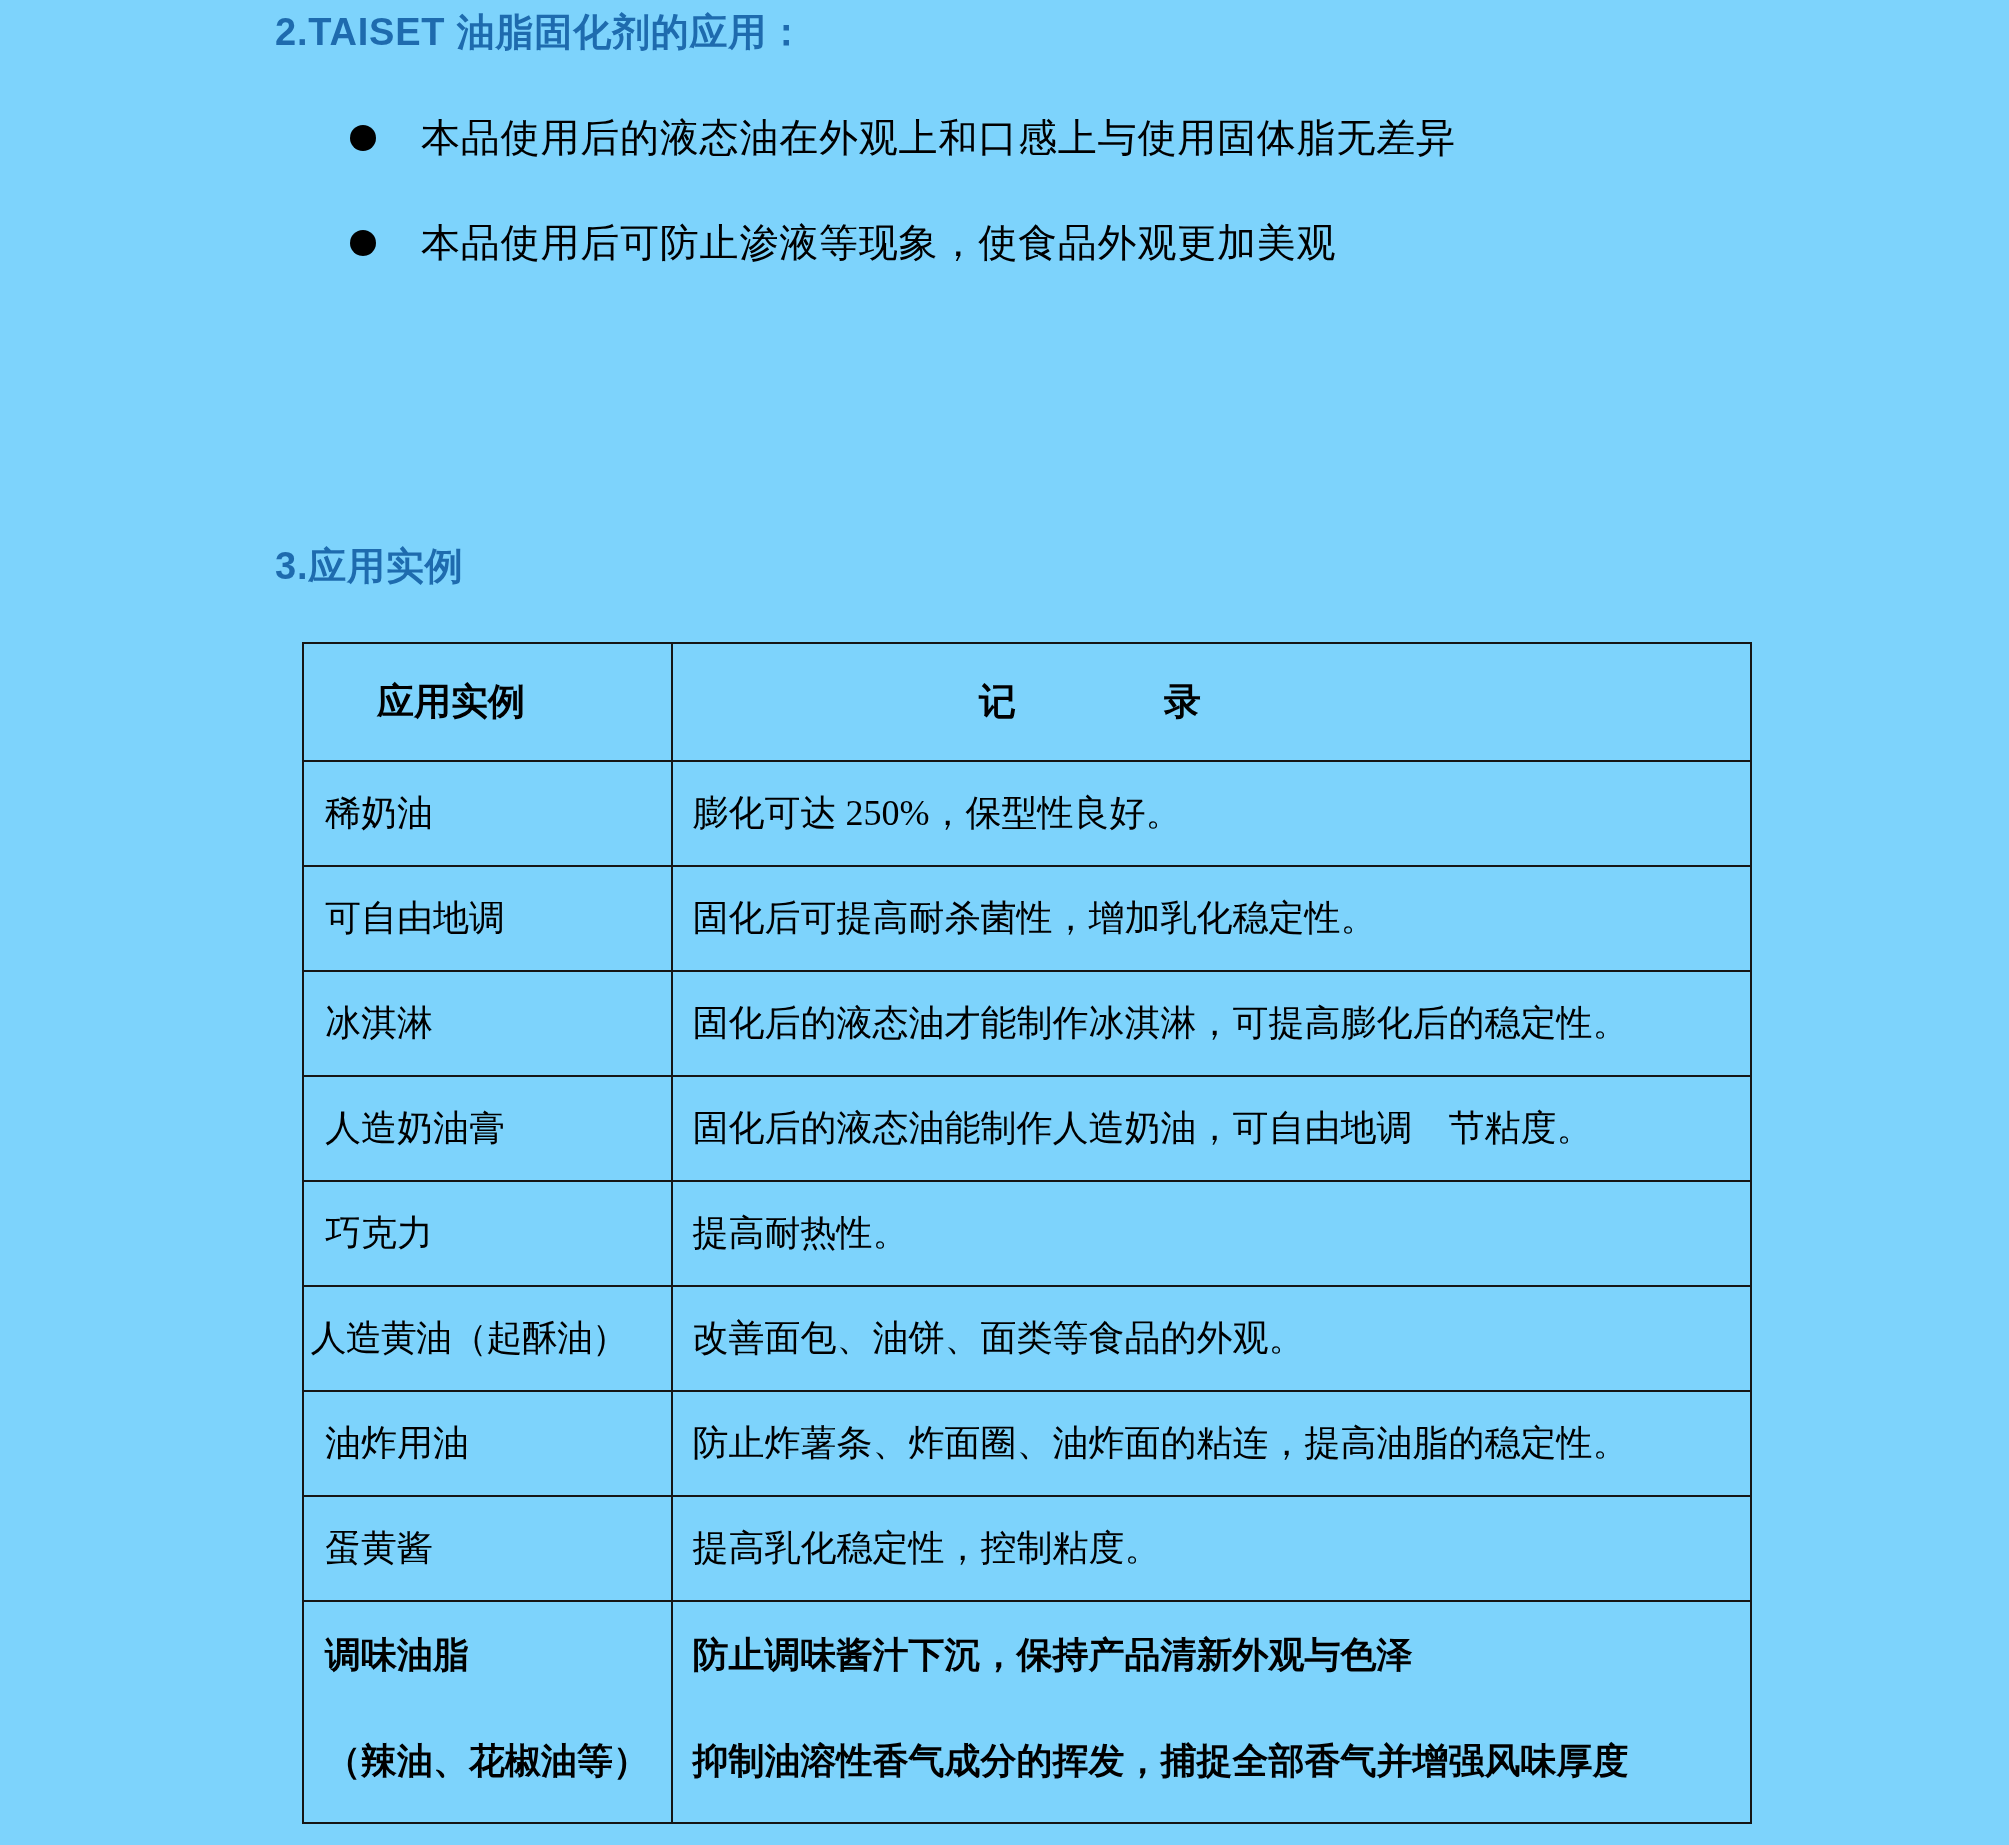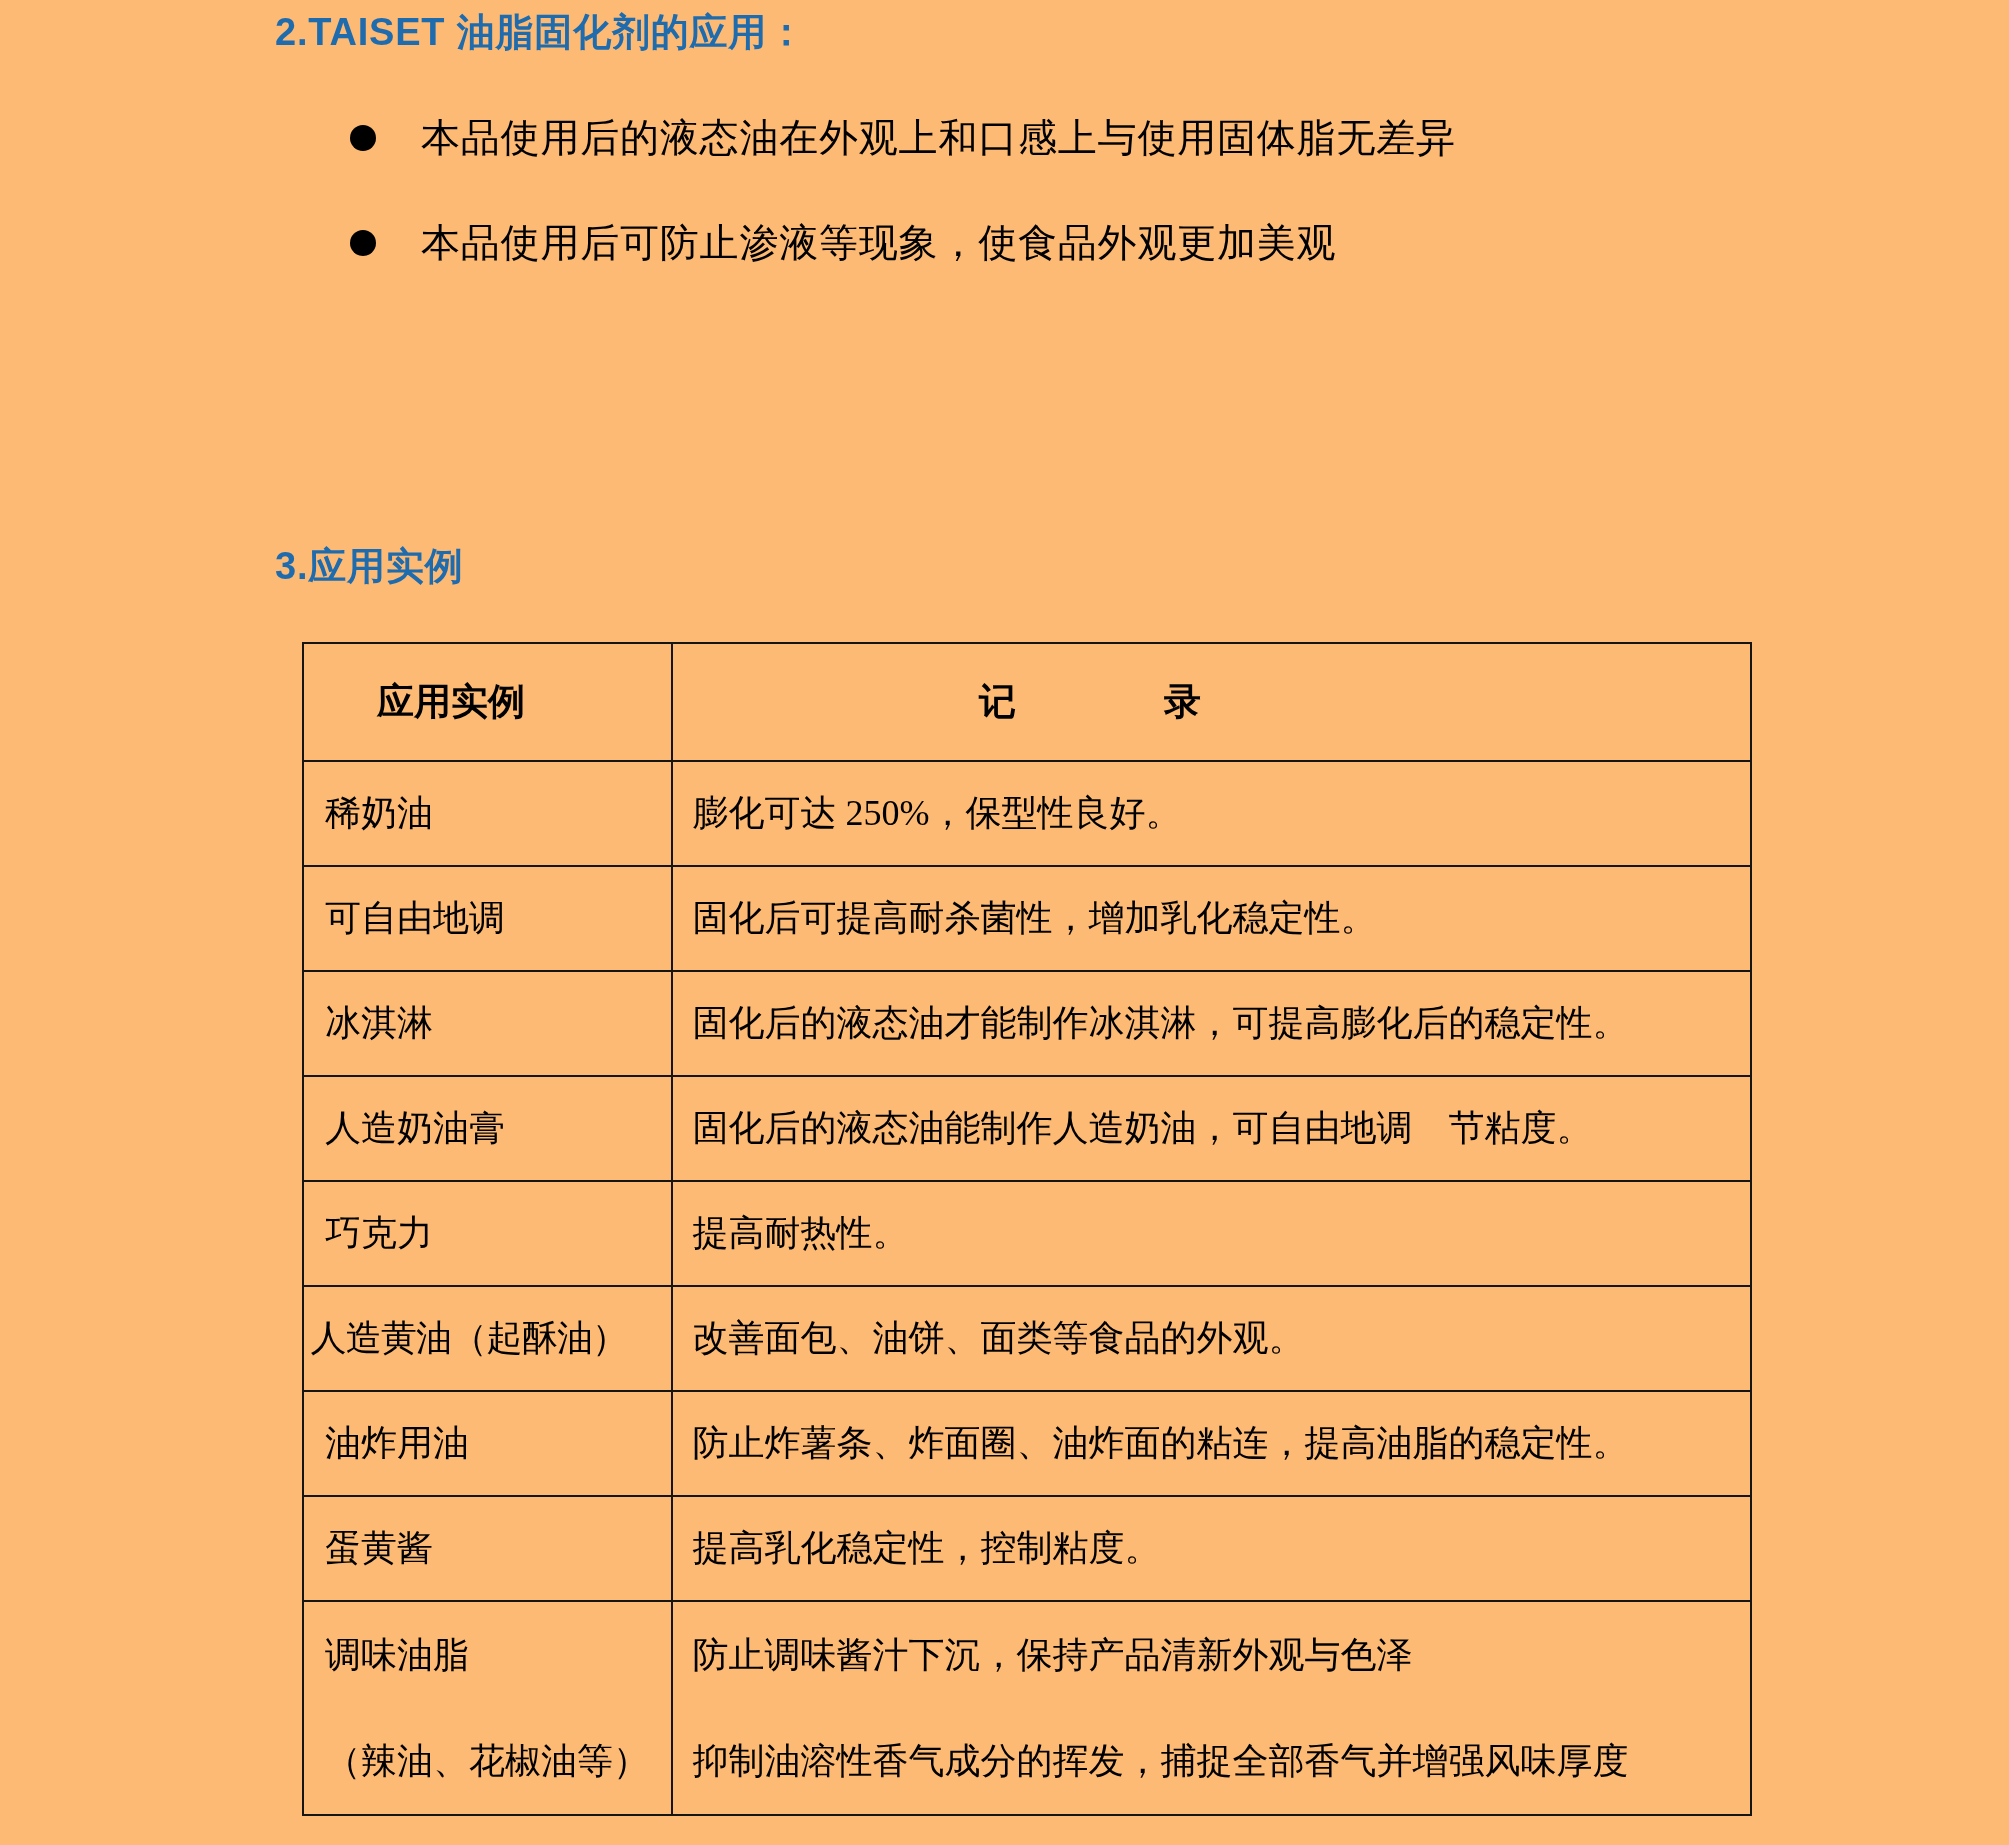--- a/index.html
+++ b/index.html
@@ -4,21 +4,21 @@
 <style>
   * { margin:0; padding:0; box-sizing:border-box; }
   html,body { background:#ffffff; }
   body {
     width:2009px; height:1846px;
     font-family:"Liberation Serif","DejaVu Serif",serif;
     color:#000000;
     position:relative;
     overflow:hidden;
   }
-  .doc { position:absolute; inset:0; background:#fdba74; }
+  .doc { position:absolute; inset:0; background:#7dd3fc; }
 
   
   .heading {
     position:absolute;
     font-family:"Liberation Sans","DejaVu Sans",sans-serif;
     font-weight:bold;
     color:#1E6BAE;
     font-size:38px;
     letter-spacing:0.8px;
     white-space:nowrap;
@@ -55,21 +55,21 @@
     font-weight:bold;
     font-size:37px;
     text-align:center;
   }
   th.th-example { padding-right:73px; }
   th.th-record  { padding-right:243px; }
   .app-table td { height:105px; }
   td.cell-example { padding-left:21px; }
   tr.row-margarine td.cell-example { padding-left:6.5px; letter-spacing:-0.8px; }
   td.cell-record { padding-left:19.4px; }
-  tr.tall td { height:212px; padding-top:0; padding-bottom:0; }
+  tr.tall td { height:212px; padding-top:0; padding-bottom:8px;font-weight:bold; }
   tr.tall .line { height:106px; display:flex; align-items:center; }
 </style>
 </head>
 <body>
 
 <div class="doc">
 
   <div class="heading h2">2.TAISET 油脂固化剂的应用：</div>
 
   <ul class="bullets">

